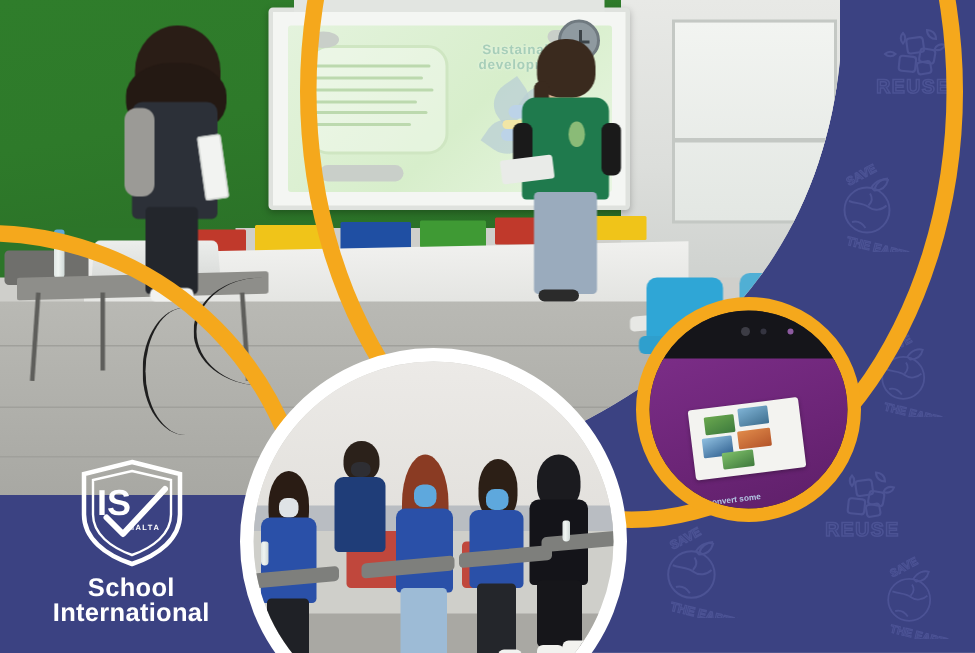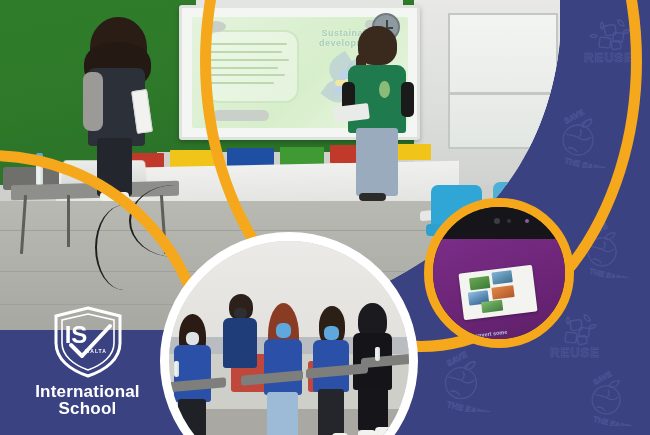--- a/index.html
+++ b/index.html
@@ -463,18 +463,18 @@
 
   <div class="logo">
     <svg class="shield" width="78" height="74" viewBox="0 0 78 74">
       <path d="M39 3 L71 11 V38 C71 54 57 65 39 71 C21 65 7 54 7 38 V11 Z" fill="none" stroke="#ffffff" stroke-width="3"></path>
       <path d="M39 9 L65 15 V38 C65 51 53 60 39 65 C25 60 13 51 13 38 V15 Z" fill="none" stroke="#ffffff" stroke-width="1.6"></path>
       <text x="27" y="38" font-family="'Liberation Sans',sans-serif" font-size="24" font-weight="bold" fill="#ffffff" text-anchor="middle">IS</text>
       <path d="M22 40 L33 51 L61 21" fill="none" stroke="#ffffff" stroke-width="4" stroke-linecap="round" stroke-linejoin="round"></path>
       <text x="47" y="48" font-family="'Liberation Sans',sans-serif" font-size="5" font-weight="bold" fill="#ffffff" text-anchor="middle" letter-spacing="1">MALTA</text>
     </svg>
     <div class="logo-name">
+      <span>School</span>
       <span>International</span>
-      <span>School</span>
     </div>
   </div>
 
 </div>
 
 </body></html>

